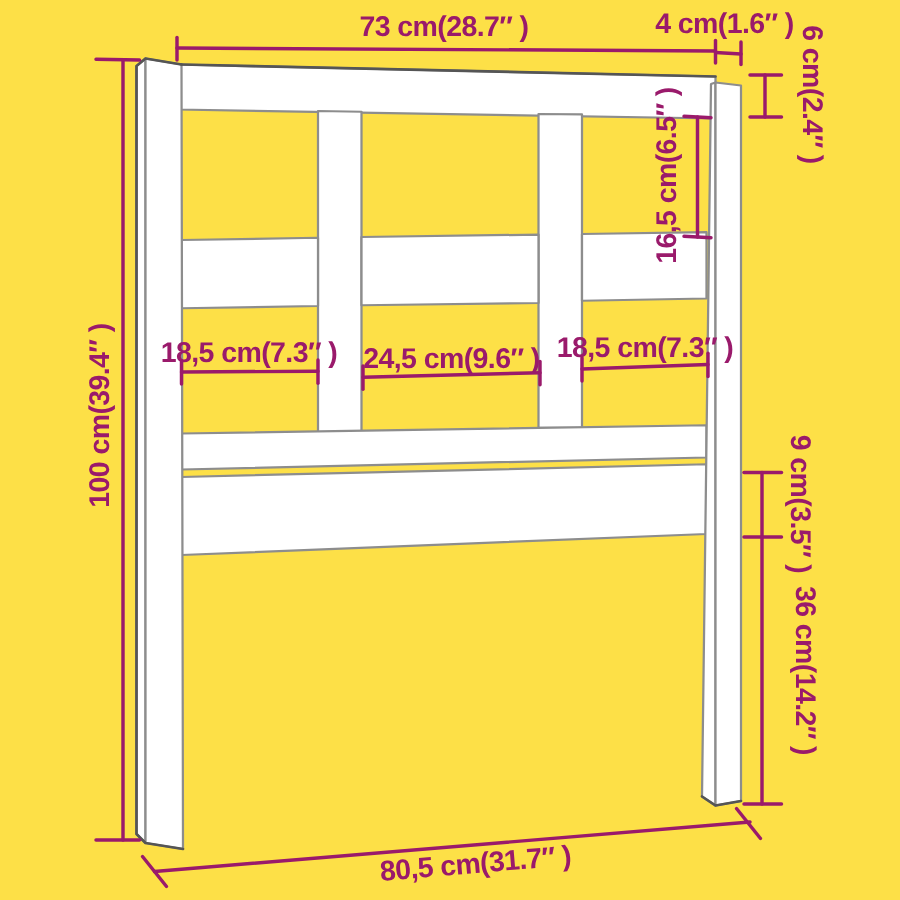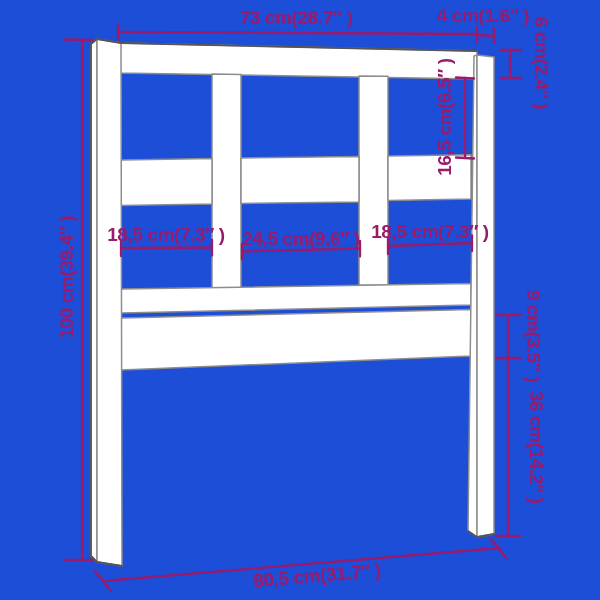--- a/index.html
+++ b/index.html
@@ -1,16 +1,16 @@
 <!DOCTYPE html>
 <html><head>
 <meta charset="utf-8">
 <style>
   html,body{margin:0;padding:0;background:#ffffff;}
-  .stage{position:relative;width:600px;height:600px;background:#1d4ed8;overflow:hidden;
+  .stage{position:relative;width:600px;height:600px;background:#fde047;overflow:hidden;
          font-family:"Liberation Sans",sans-serif;}
   svg{display:block;}
   .wood{fill:#ffffff;stroke:#8d8d8d;stroke-width:1.5;stroke-linejoin:round;}
   .wood-dark{fill:none;stroke:#555555;stroke-width:1.8;stroke-linejoin:round;stroke-linecap:round;}
   .dim-line{stroke:#9a1a6b;stroke-width:2.3;stroke-linecap:round;fill:none;}
   .dim-text{fill:#9a1a6b;font-weight:bold;font-size:19px;letter-spacing:-0.4px;}
 </style>
 </head>
 <body>
 

